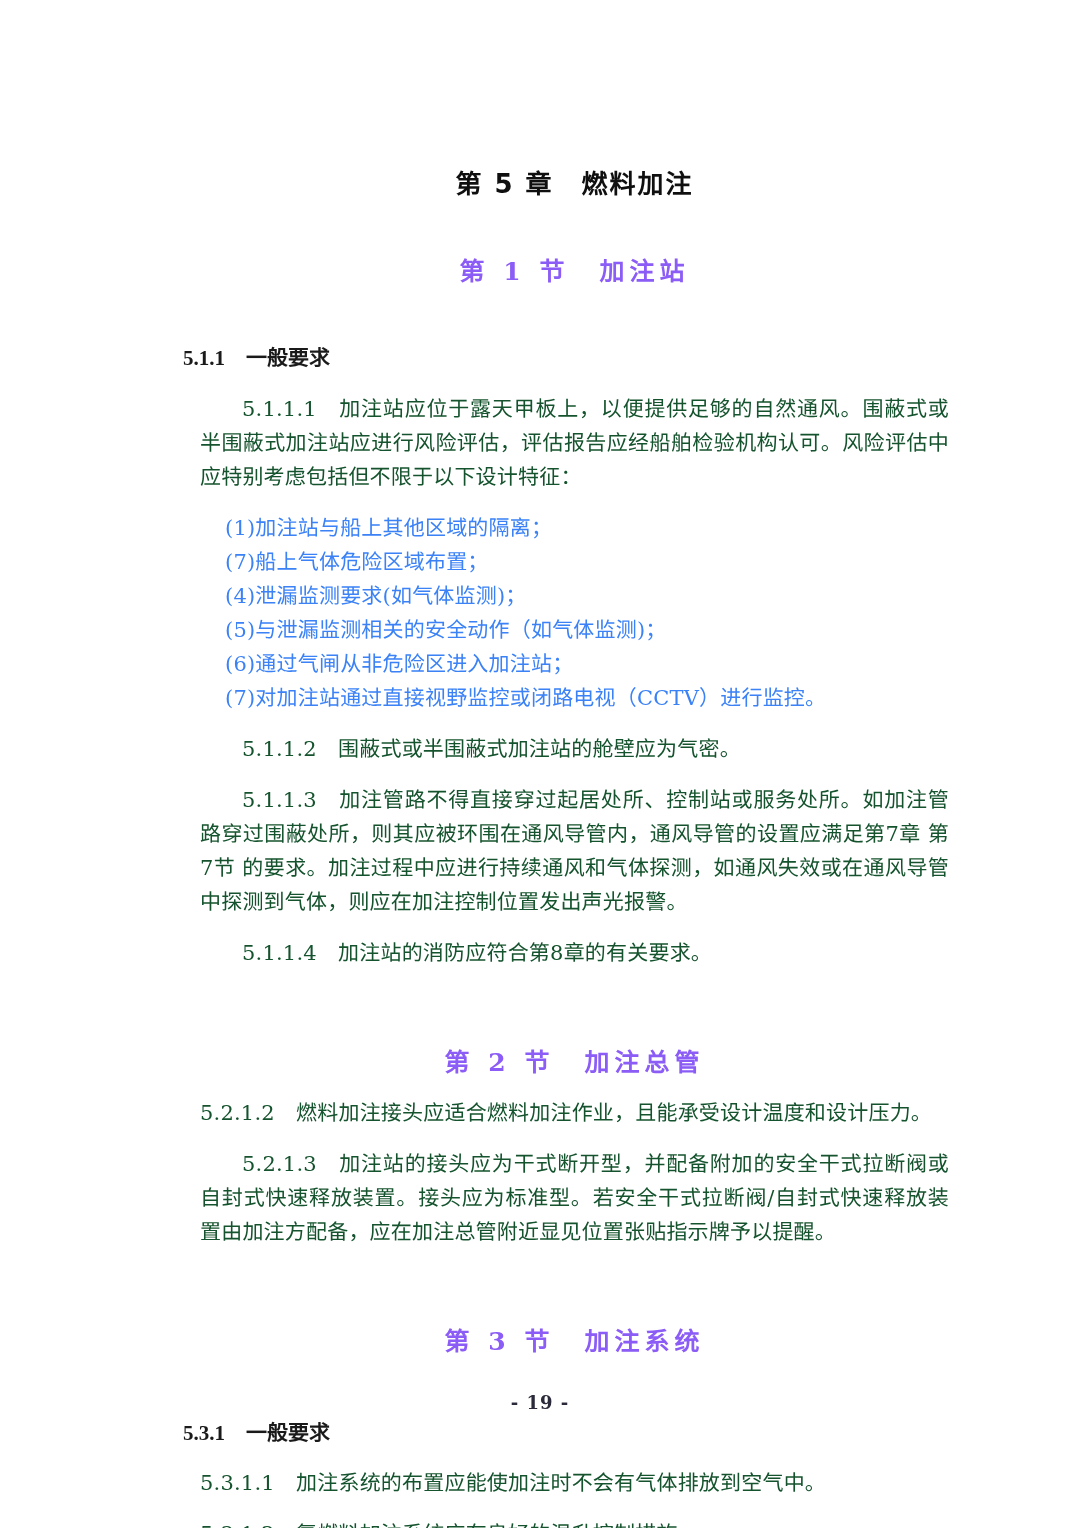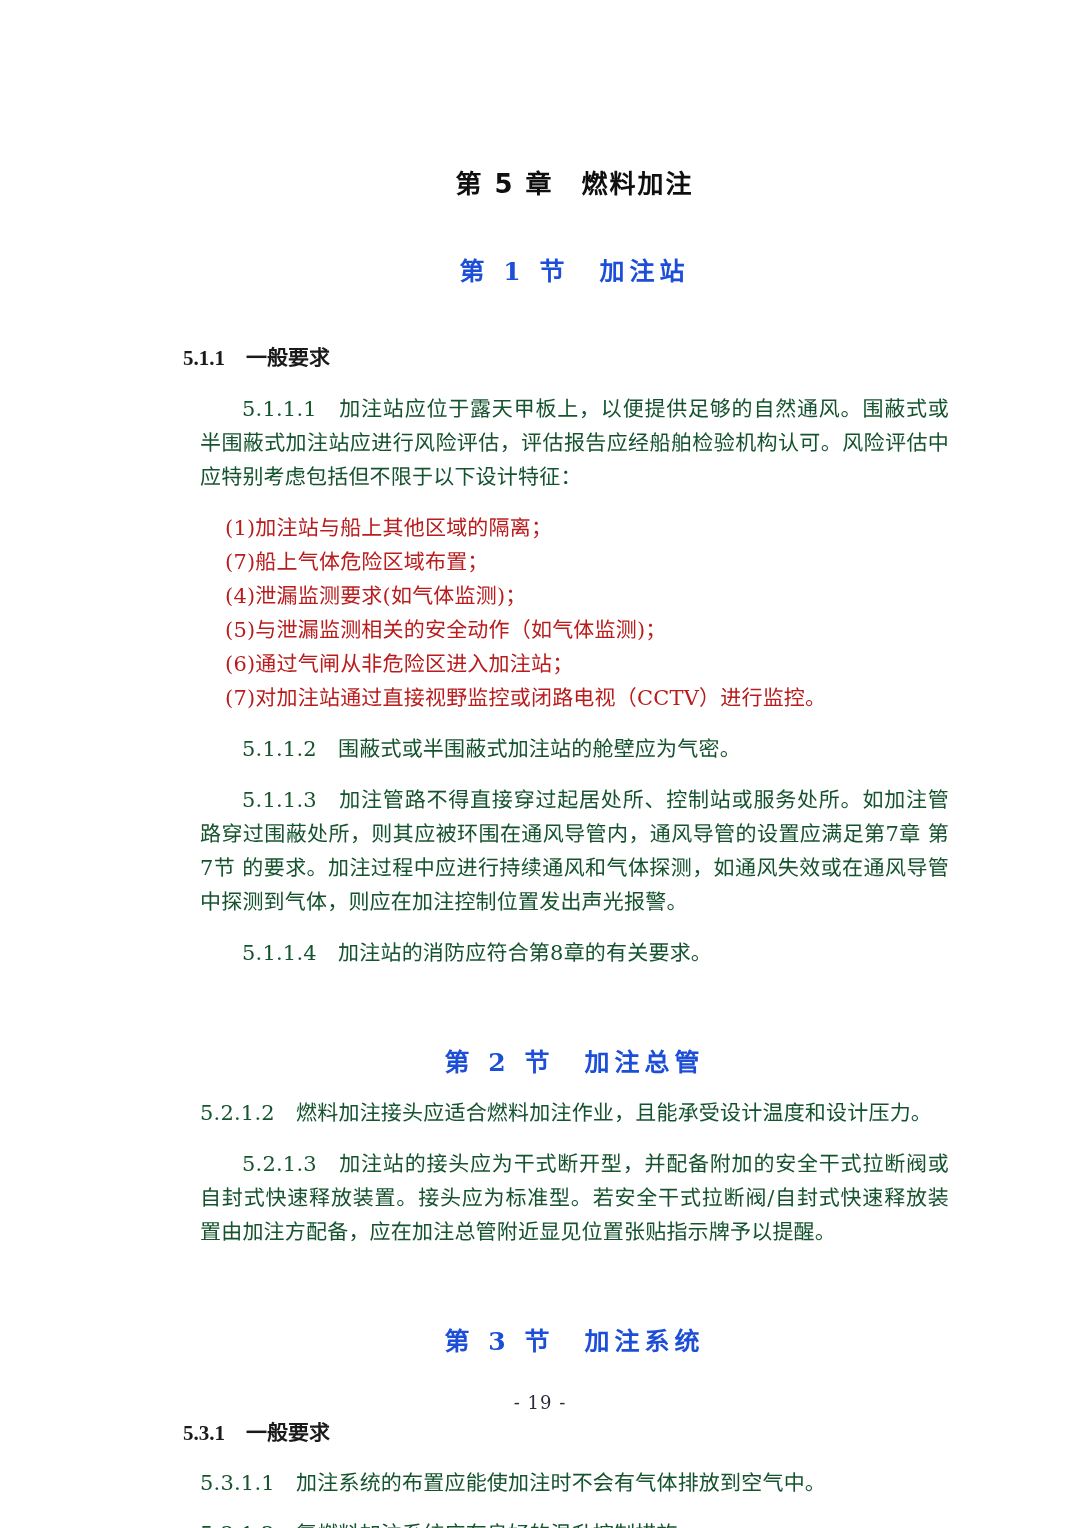--- a/index.html
+++ b/index.html
@@ -48,21 +48,21 @@
   }
 
   
   .section-title {
     margin: 0;
     text-align: center;
     font-family: "DejaVu Serif", "Liberation Serif", serif;
     font-size: 25px;
     line-height: 1.3;
     letter-spacing: 5px;
-    color: #1d4ed8;
+    color: #8b5cf6;
     white-space: pre;
   }
   .section-title.s1 { padding-top: 55px; }
   .section-title.s2 { padding-top: 60px; }
   .section-title.s3 { padding-top: 60px; }
 
   
   .subsec-heading {
     margin: 0;
     font-family: Liberation Serif, serif;
@@ -92,35 +92,36 @@
 
   
   .listitem {
     margin: 0;
     font-family: "DejaVu Serif", "Liberation Serif", serif;
     font-size: 21px;
     line-height: 1.62;
     text-indent: 42px;
     letter-spacing: 0.2px;
     white-space: nowrap;
-    color: #b91c1c;
+    color: #3b82f6;
   }
 
   
   .page-number {
     position: absolute;
     left: 0;
     top: 1392px;
     width: 1080px;
     margin: 0;
     text-align: center;
     font-family: "DejaVu Serif", "Liberation Serif", serif;
     font-size: 18px;
     letter-spacing: 1px;
     color: #2a2a3a;
+    font-weight: bold;
   }
 </style>
 </head>
 <body>
 
 <div class="page">
 
   <div class="content">
 
     <h1 class="chapter-title">第 5 章　燃料加注</h1>

